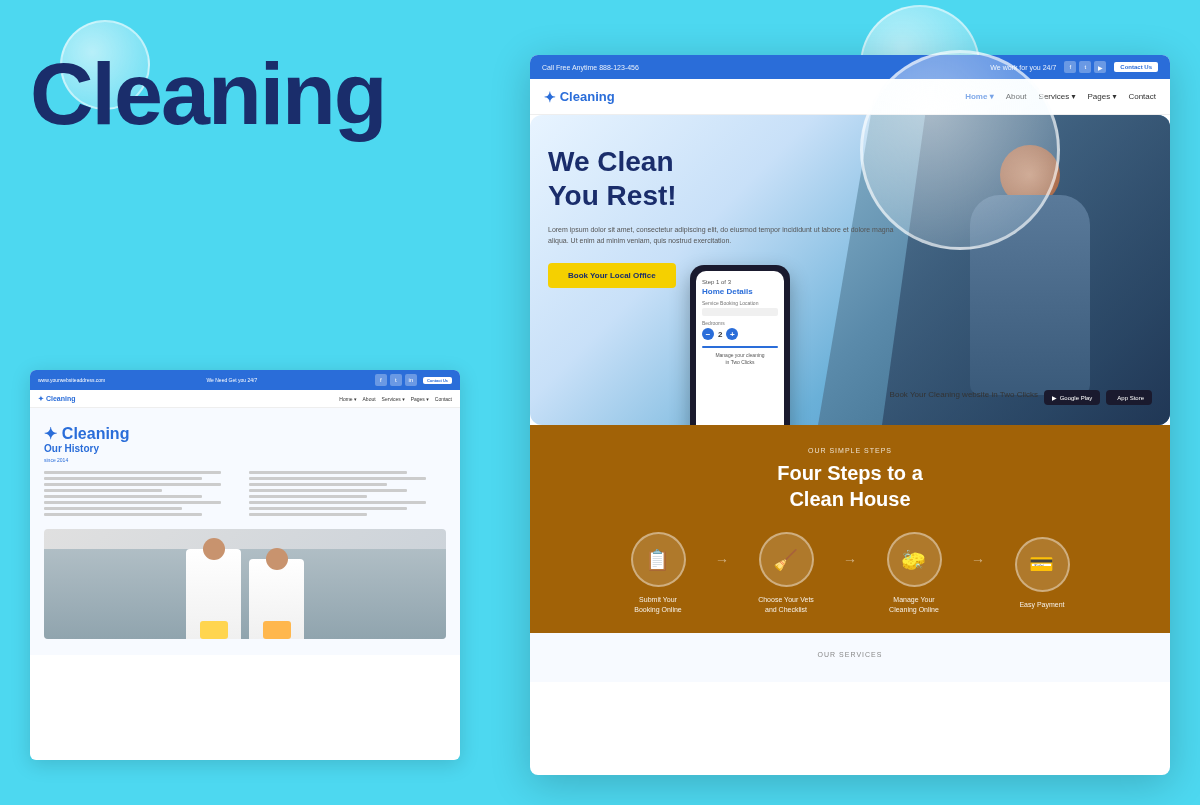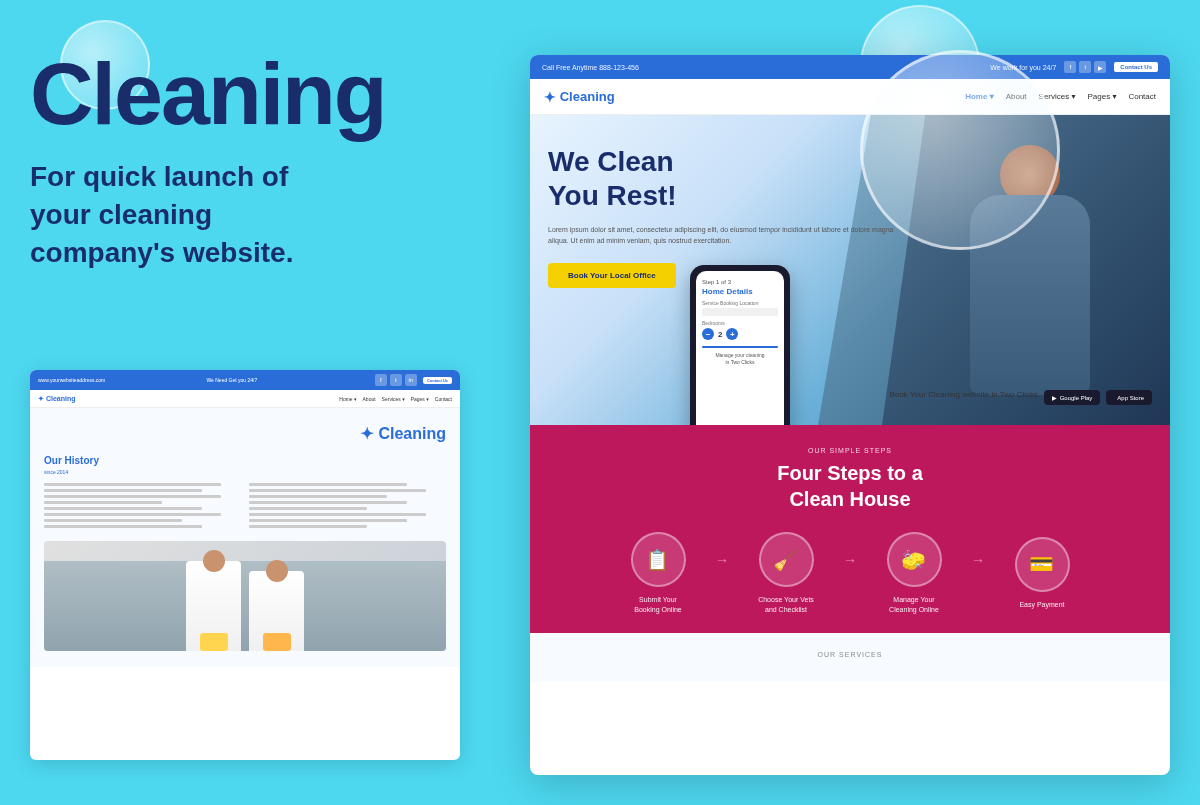--- a/index.html
+++ b/index.html
@@ -105,22 +105,21 @@
       display: flex;
       gap: 6px;
       font-size: 5px;
       color: #333;
     }
     .small-preview-body {
       padding: 16px 14px;
       background: #f7faff;
     }
     .small-preview-logo-area {
-      text-align: right;
-      margin-bottom: 12px;
+      text-align: left;
     }
     .small-preview-logo-text {
       font-size: 16px;
       font-weight: 800;
       color: #2a6dd9;
     }
     .small-section-title {
       font-size: 10px;
       font-weight: 800;
       color: #2a6dd9;
@@ -258,20 +257,21 @@
     }
     .mp-nav-link { cursor: pointer; }
     .mp-nav-link.active { color: #2a6dd9; font-weight: 700; }
 
     
     .mp-hero {
       position: relative;
       height: 310px;
       background: linear-gradient(135deg, #e8f4ff 0%, #c8e0f8 30%, #6ab0d8 60%, #3a7abf 100%);
       overflow: hidden;
+      border-radius: 12px;
     }
     .mp-hero-bg-person {
       position: absolute;
       right: 0;
       top: 0;
       width: 55%;
       height: 100%;
       background: linear-gradient(135deg, #8ab4cc 0%, #5a8aaa 40%, #3a6a8a 80%, #2a4a6a 100%);
       clip-path: polygon(15% 0%, 100% 0%, 100% 100%, 0% 100%);
     }
@@ -394,21 +394,21 @@
       font-size: 6px;
       padding: 4px 8px;
       border-radius: 4px;
       display: flex;
       align-items: center;
       gap: 3px;
     }
 
     
     .mp-steps {
-      background: #be185d;
+      background: #a16207;
       padding: 22px 20px 18px;
     }
     .mp-steps-label {
       font-size: 7px;
       color: rgba(255,255,255,0.8);
       text-align: center;
       margin-bottom: 6px;
       letter-spacing: 1px;
       text-transform: uppercase;
     }
@@ -492,21 +492,20 @@
     }
   </style>
 </head>
 <body>
 
 <div class="bubble bubble-top-left"></div>
 <div class="bubble bubble-top-right"></div>
 
 <div class="left-panel">
   <div class="main-title">Cleaning</div>
-  <div class="subtitle">For quick launch of<br>your cleaning<br>company's website.</div>
 </div>
 
 <div class="small-preview">
 
   <div class="small-preview-topbar">
     <div class="small-preview-topbar-text">www.yourwebsiteaddress.com</div>
     <div class="small-preview-topbar-text">We Need Get you 24/7</div>
     <div class="mp-social-icons">
       <div class="mp-social-icon">f</div>
       <div class="mp-social-icon">t</div>

